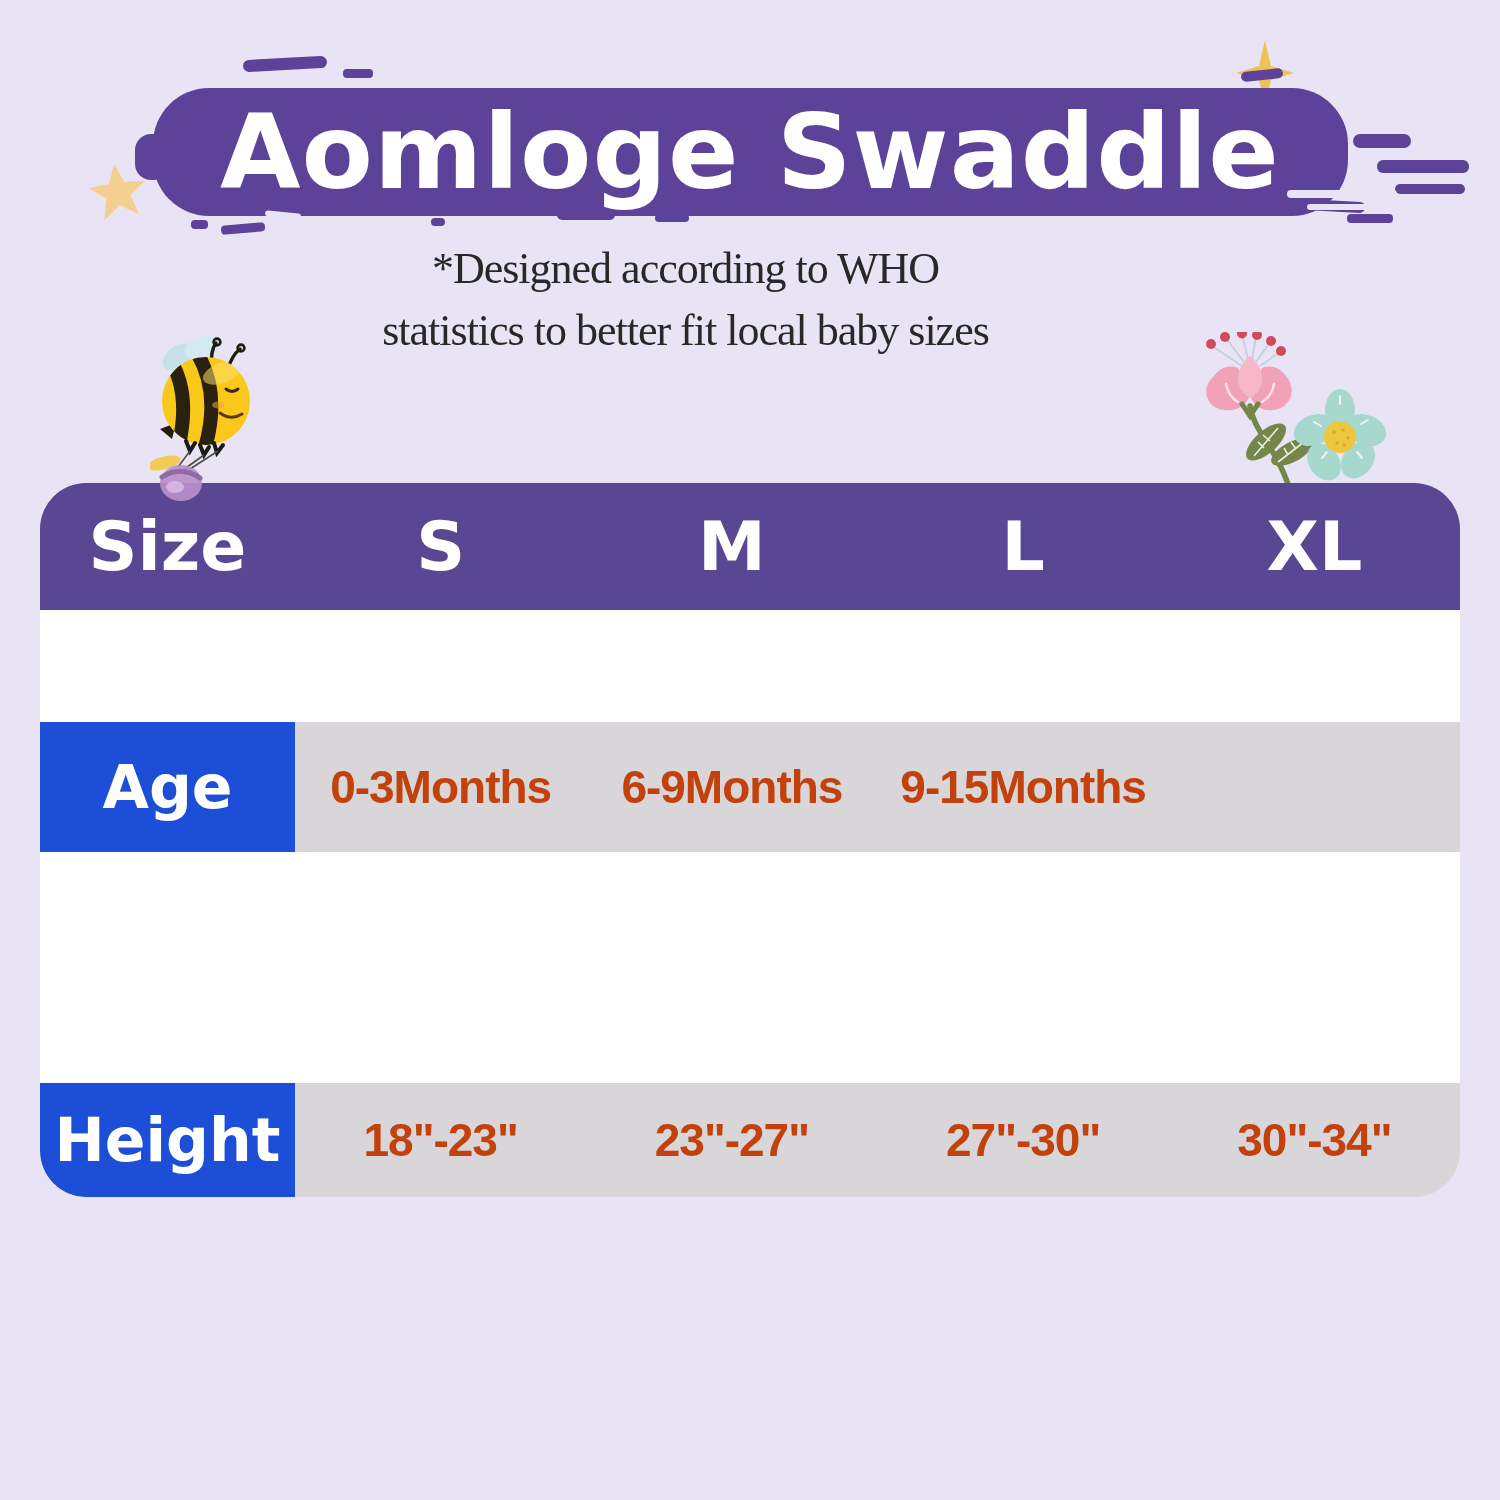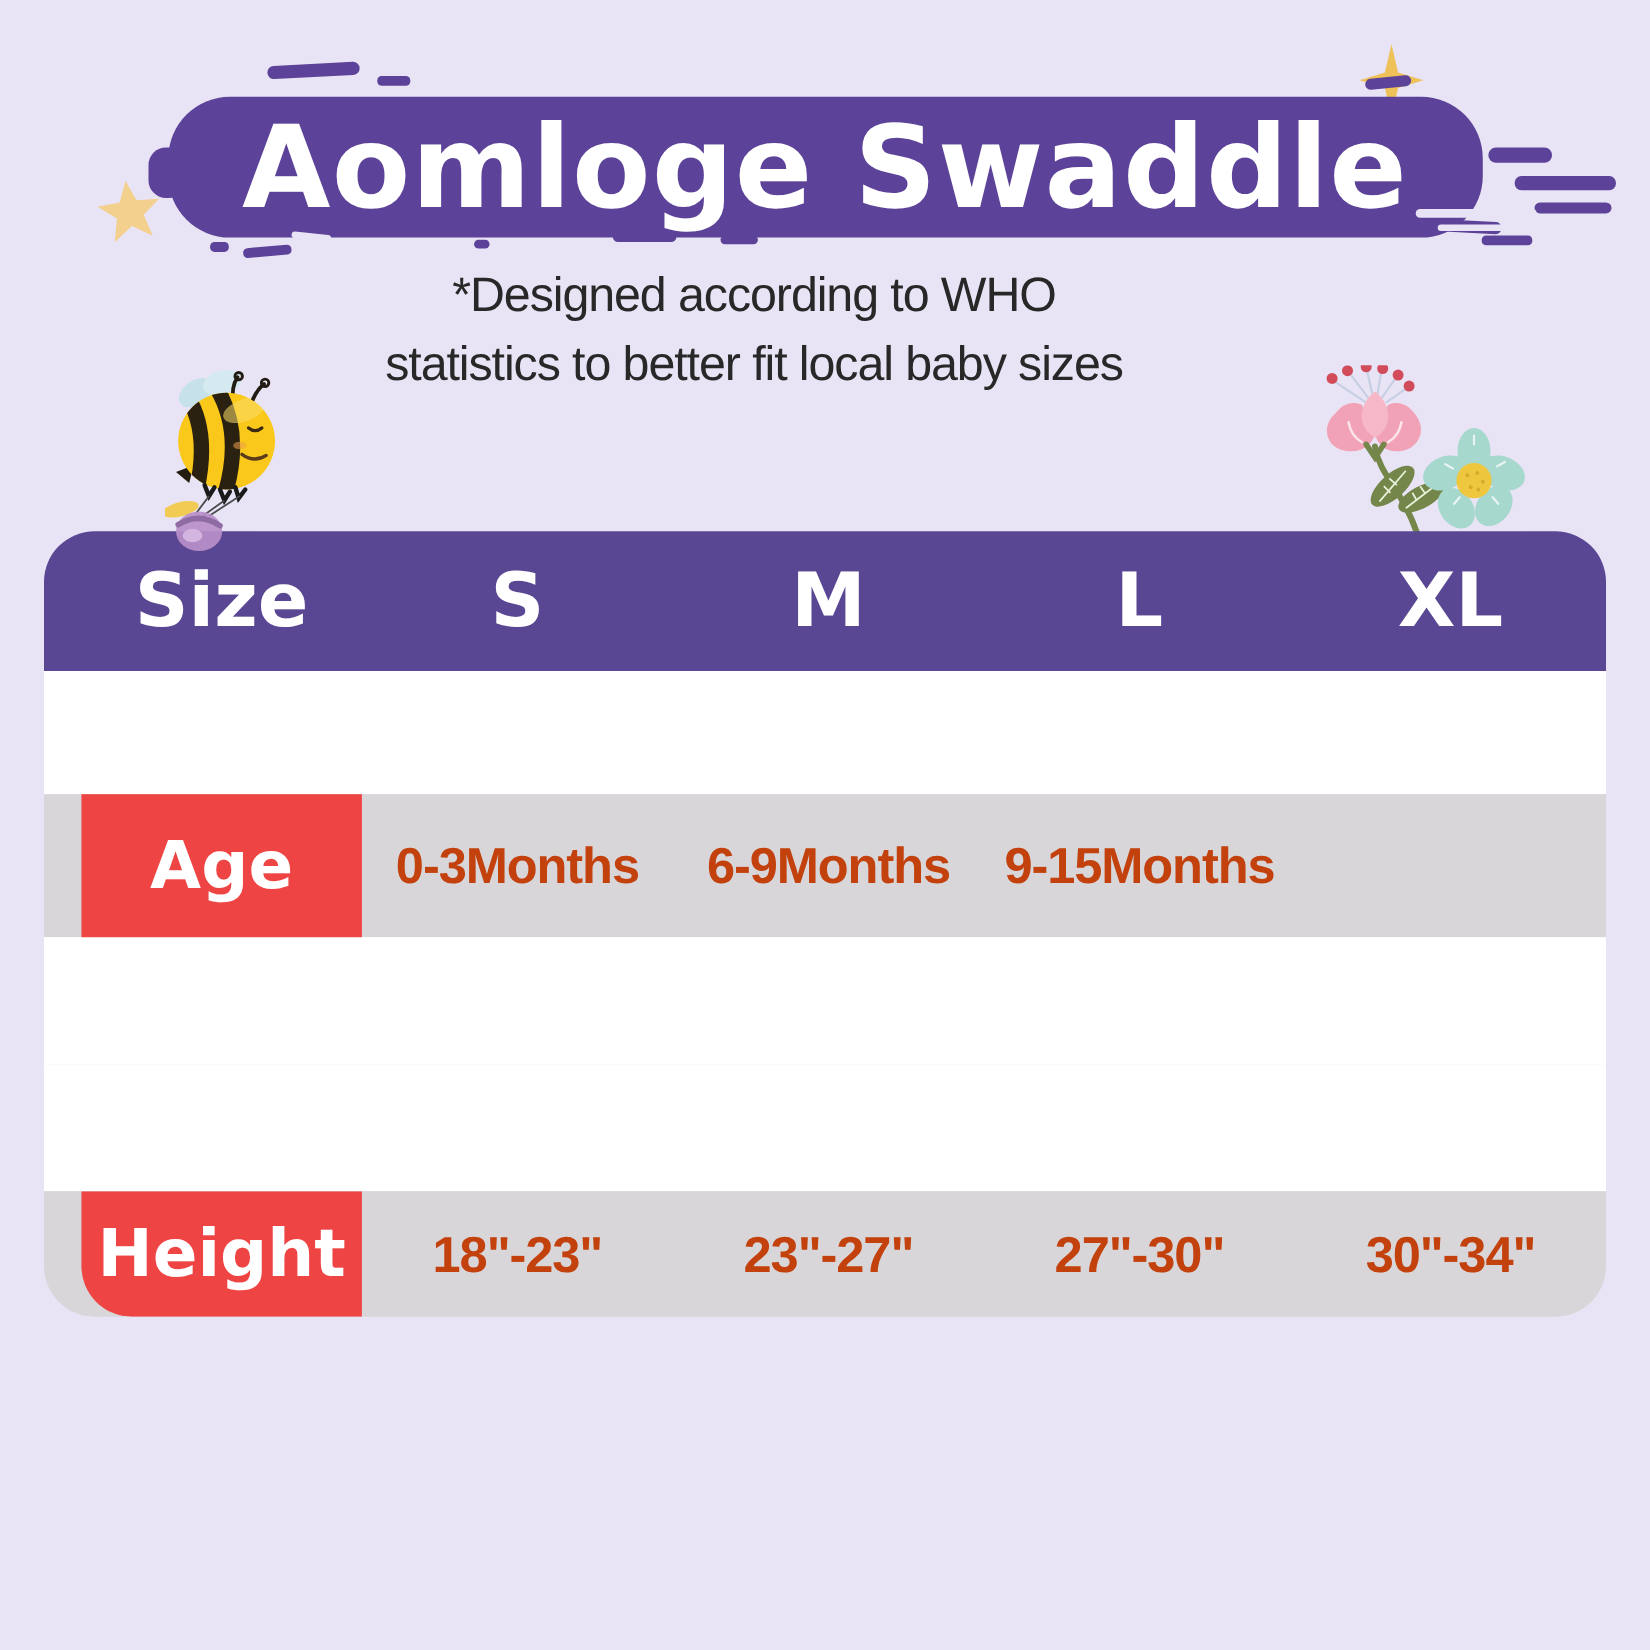--- a/index.html
+++ b/index.html
@@ -14,49 +14,48 @@
   .page-title {
     position: absolute; left: 150px; top: 88px; width: 1200px; height: 128px; z-index: 4;
     display: flex; align-items: center; justify-content: center;
     font-family: "DejaVu Sans", sans-serif; font-weight: bold;
     font-size: 104px; color: #FFFFFF; letter-spacing: 1px; margin: 0; text-align: center;
   }
 
   
   .subtitle {
     position: absolute; left: 0; top: 238px; width: 1371px; z-index: 2;
-    text-align: center; color: #282828; font-size: 44px; line-height: 62px; letter-spacing: -1px;
+    text-align: center; color: #282828; font-size: 44px; line-height: 62px; letter-spacing: -1px; font-family: Liberation Serif, serif;
   }
 
   
   .star-left { position: absolute; left: 86px; top: 162px; z-index: 2; }
   .sparkle-right { position: absolute; left: 1236px; top: 40px; z-index: 2; }
   .bee { position: absolute; left: 150px; top: 333px; z-index: 6; }
   .flowers { position: absolute; left: 1190px; top: 332px; z-index: 1; }
 
   
   .size-table { position: absolute; left: 40px; top: 483px; width: 1420px; z-index: 5; }
   .trow, .thead {
     display: grid; grid-template-columns: 255px repeat(4, 1fr);
     align-items: center;
-    padding-left: 34px;
   }
   .thead { height: 127px; background: #594793; border-radius: 46px 46px 0 0; }
   .header-cell, .header-label {
     text-align: center; color: #FFFFFF;
     font-family: "DejaVu Sans", sans-serif; font-weight: bold; font-size: 68px;
   }
   .spacer { background: #FFFFFF; }
   .sp-a { height: 112px; }
   .sp-b { height: 116px; }
   .sp-c { height: 115px; }
   .trow { height: 130px; background: #D8D6D9; }
   .trow.last { height: 114px; border-radius: 0 0 46px 46px; overflow: hidden; }
   .row-label {
-    height: 100%; background: #ef4444; color: #FFFFFF;
+    height: 100%; background: #1d4ed8; color: #FFFFFF;
     display: flex; align-items: center; justify-content: center;
     font-family: "DejaVu Sans", sans-serif; font-weight: bold; font-size: 60px;
   }
   .trow.last .row-label { border-bottom-left-radius: 46px; }
   .value-cell {
     text-align: center; color: #c2410c;
     font-size: 46px; font-weight: 700; letter-spacing: -1px;
   }
 </style>
 </head>

